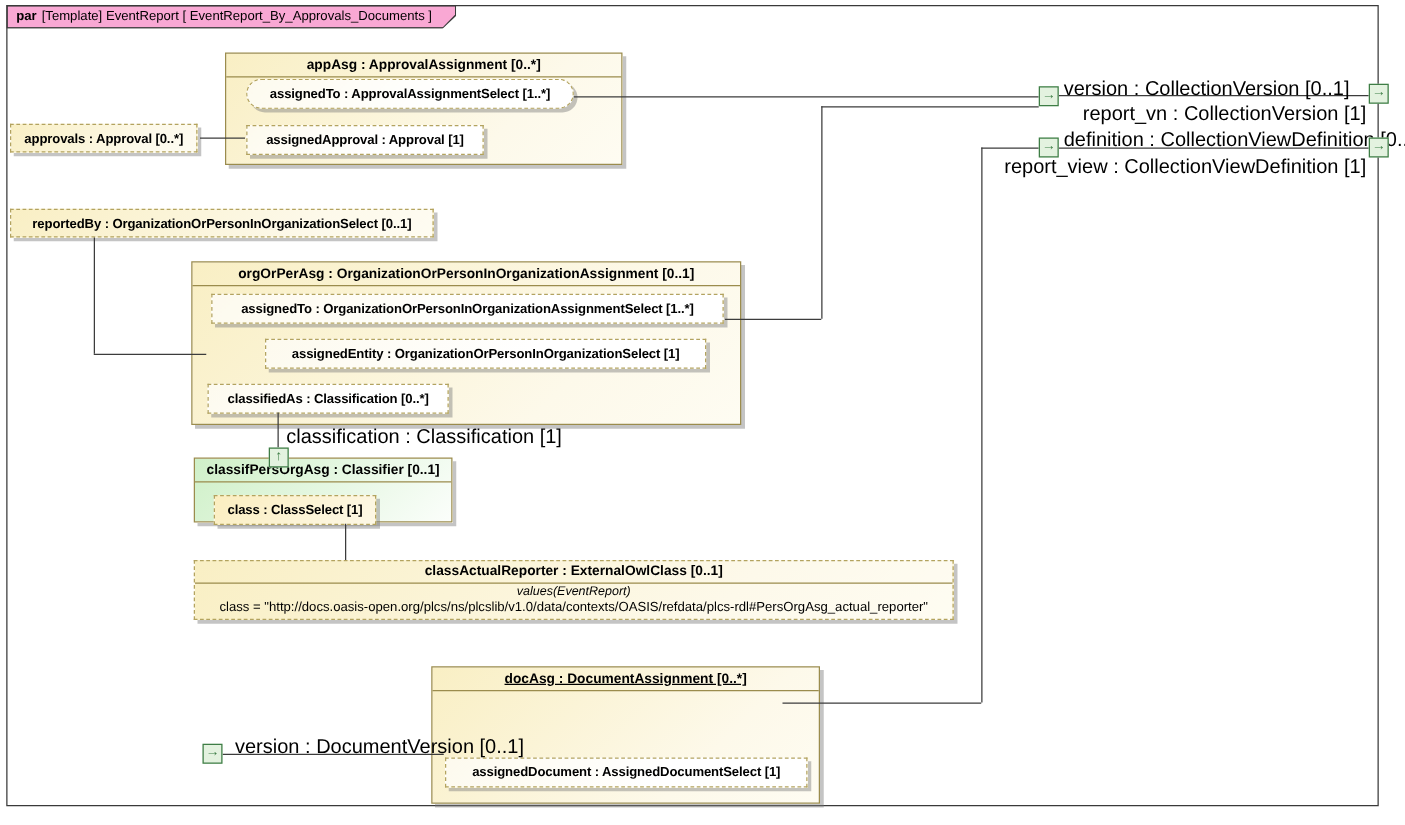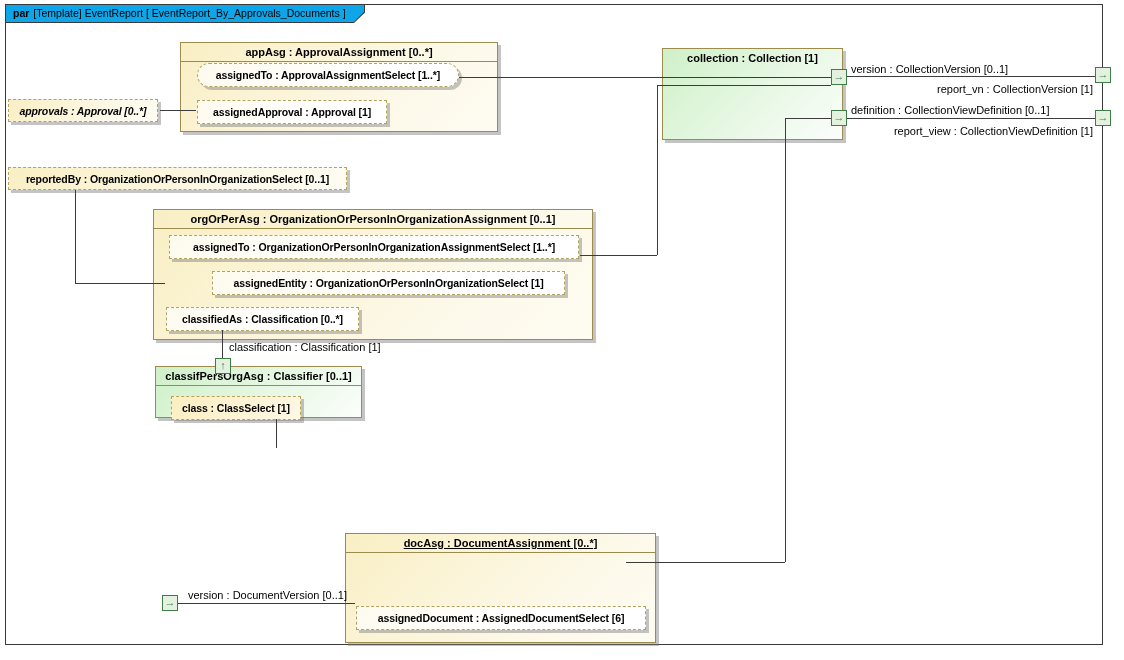--- a/index.html
+++ b/index.html
@@ -10,21 +10,21 @@
     --connector:#3c3c3c;
     --frame:#3a3a3a;
   }
   html,body{margin:0;padding:0;background:#fff;}
   .canvas{
     position:relative;width:1124px;height:660px;background:#fff;overflow:hidden;
     font-family:"Liberation Sans", sans-serif;color:#000;
   }
   .frame{position:absolute;border:1px solid var(--frame);box-sizing:border-box;background:transparent;}
   .tab-outer{position:absolute;background:var(--frame);clip-path:polygon(0 0,100% 0,100% 45%,calc(100% - 11px) 100%,0 100%);}
-  .tab-inner{position:absolute;left:1px;top:1px;right:1px;bottom:1px;background:#0ea5e9;
+  .tab-inner{position:absolute;left:1px;top:1px;right:1px;bottom:1px;background:#f9a8d4;
     clip-path:polygon(0 0,100% 0,100% 40%,calc(100% - 10px) 100%,0 100%);
     font-size:10.5px;line-height:17px;padding-left:7px;white-space:nowrap;}
   .tab-inner .kw{font-weight:bold;margin-right:4px;}
   .box{position:absolute;box-sizing:border-box;border:1px solid var(--box-border);
     box-shadow:3px 3px 0 rgba(125,125,125,0.45);z-index:1;}
   .dashed{border:1px dashed var(--dashed-border);}
   .cream-grad{background:linear-gradient(135deg,#f9efc4 0%,#fdf9ea 70%,#fefcf2 100%);}
   .green-grad{background:linear-gradient(135deg,#cff0c8 0%,#eefaec 70%,#fbfefb 100%);}
   .white-grad{background:linear-gradient(135deg,#fdfaee 0%,#ffffff 60%);}
   .classcream{background:linear-gradient(135deg,#fbeec0 0%,#fdf8e6 100%);}
@@ -36,21 +36,21 @@
     font-weight:bold;font-size:10.5px;letter-spacing:-0.1px;white-space:nowrap;padding:0 7px;z-index:2;}
   .extbox{position:absolute;box-sizing:border-box;display:flex;align-items:center;justify-content:center;
     border:1px dashed var(--dashed-border);box-shadow:3px 3px 0 rgba(125,125,125,0.45);
     font-weight:bold;font-size:10.5px;letter-spacing:-0.1px;white-space:nowrap;padding:0 7px;z-index:1;}
   .hline,.vline{position:absolute;background:var(--connector);z-index:3;}
   .hline{height:1px;}
   .vline{width:1px;}
   .port{position:absolute;width:16px;height:16px;box-sizing:border-box;background:var(--port-fill);
     border:1px solid var(--port-green);color:var(--port-green);font-size:11px;line-height:13px;
     text-align:center;z-index:5;font-weight:bold;}
-  .lbl{position:absolute;font-size:11px;white-space:nowrap;z-index:4;}
+  .lbl{position:absolute;font-size:16px;white-space:nowrap;z-index:4;}
   .stereo{font-style:italic;font-size:10px;text-align:center;line-height:13px;}
   .valline{font-size:10.5px;text-align:center;line-height:13px;white-space:nowrap;}
 </style>
 </head>
 <body>
 
 <div class="canvas">
 
   <div class="frame" style="left:5px;top:4px;width:1098px;height:641px;"></div>
 
@@ -59,44 +59,46 @@
       <span class="kw">par</span><span>[Template] EventReport [ EventReport_By_Approvals_Documents ]</span>
     </div>
   </div>
 
   <div class="box cream-grad" style="left:180px;top:42px;width:318px;height:90px;">
     <div class="box-title sep">appAsg : ApprovalAssignment [0..*]</div>
     <div class="prop white-grad" style="left:16px;top:20px;min-width:262px;border-radius:12px;">assignedTo : ApprovalAssignmentSelect [1..*]</div>
     <div class="prop white-grad" style="left:16px;top:57px;min-width:190px;">assignedApproval : Approval [1]</div>
   </div>
 
-  <div class="extbox cream-grad" style="left:8px;top:99px;min-width:150px;height:23px;font-style:italic;">approvals : Approval [0..*]</div>
+  <div class="extbox cream-grad" style="left:8px;top:99px;min-width:150px;height:23px;">approvals : Approval [0..*]</div>
 
-  <div class="box green-grad" style="left:662px;top:48px;width:181px;height:92px;">
-    <div class="box-title">collection : Collection [1]</div>
-  </div>
 
   <div class="extbox cream-grad" style="left:8px;top:167px;min-width:339px;height:23px;">reportedBy : OrganizationOrPersonInOrganizationSelect [0..1]</div>
 
   <div class="box cream-grad" style="left:153px;top:209px;width:440px;height:131px;">
     <div class="box-title sep">orgOrPerAsg : OrganizationOrPersonInOrganizationAssignment [0..1]</div>
     <div class="prop white-grad" style="left:15px;top:25px;min-width:410px;">assignedTo : OrganizationOrPersonInOrganizationAssignmentSelect [1..*]</div>
     <div class="prop white-grad" style="left:12px;top:61px;min-width:353px;margin-left:46px;">assignedEntity : OrganizationOrPersonInOrganizationSelect [1]</div>
     <div class="prop white-grad" style="left:12px;top:97px;min-width:193px;">classifiedAs : Classification [0..*]</div>
   </div>
 
   <div class="box green-grad" style="left:155px;top:366px;width:207px;height:52px;">
     <div class="box-title sep">classifPersOrgAsg : Classifier [0..1]</div>
     <div class="prop classcream" style="left:15px;top:29px;min-width:130px;">class : ClassSelect [1]</div>
   </div>
 
+  <div class="box dashed cream-grad" style="left:155px;top:448px;width:608px;height:48px;">
+    <div class="box-title sep" style="height:17px;line-height:17px;">classActualReporter : ExternalOwlClass [0..1]</div>
+    <div class="stereo">values(EventReport)</div>
+    <div class="valline">class = "http://docs.oasis-open.org/plcs/ns/plcslib/v1.0/data/contexts/OASIS/refdata/plcs-rdl#PersOrgAsg_actual_reporter"</div>
+  </div>
 
   <div class="box cream-grad" style="left:345px;top:533px;width:311px;height:110px;text-decoration:underline;">
     <div class="box-title sep">docAsg : DocumentAssignment [0..*]</div>
-    <div class="prop white-grad" style="left:10px;top:72px;min-width:290px;">assignedDocument : AssignedDocumentSelect [6]</div>
+    <div class="prop white-grad" style="left:10px;top:72px;min-width:290px;">assignedDocument : AssignedDocumentSelect [1]</div>
   </div>
 
 
   <div class="hline" style="left:160px;top:110px;width:36px;"></div>
 
   <div class="hline" style="left:459px;top:77px;width:372px;"></div>
 
   <div class="hline" style="left:580px;top:255px;width:77px;"></div>
   <div class="vline" style="left:657px;top:85px;height:170px;"></div>
   <div class="hline" style="left:657px;top:85px;width:174px;"></div>

